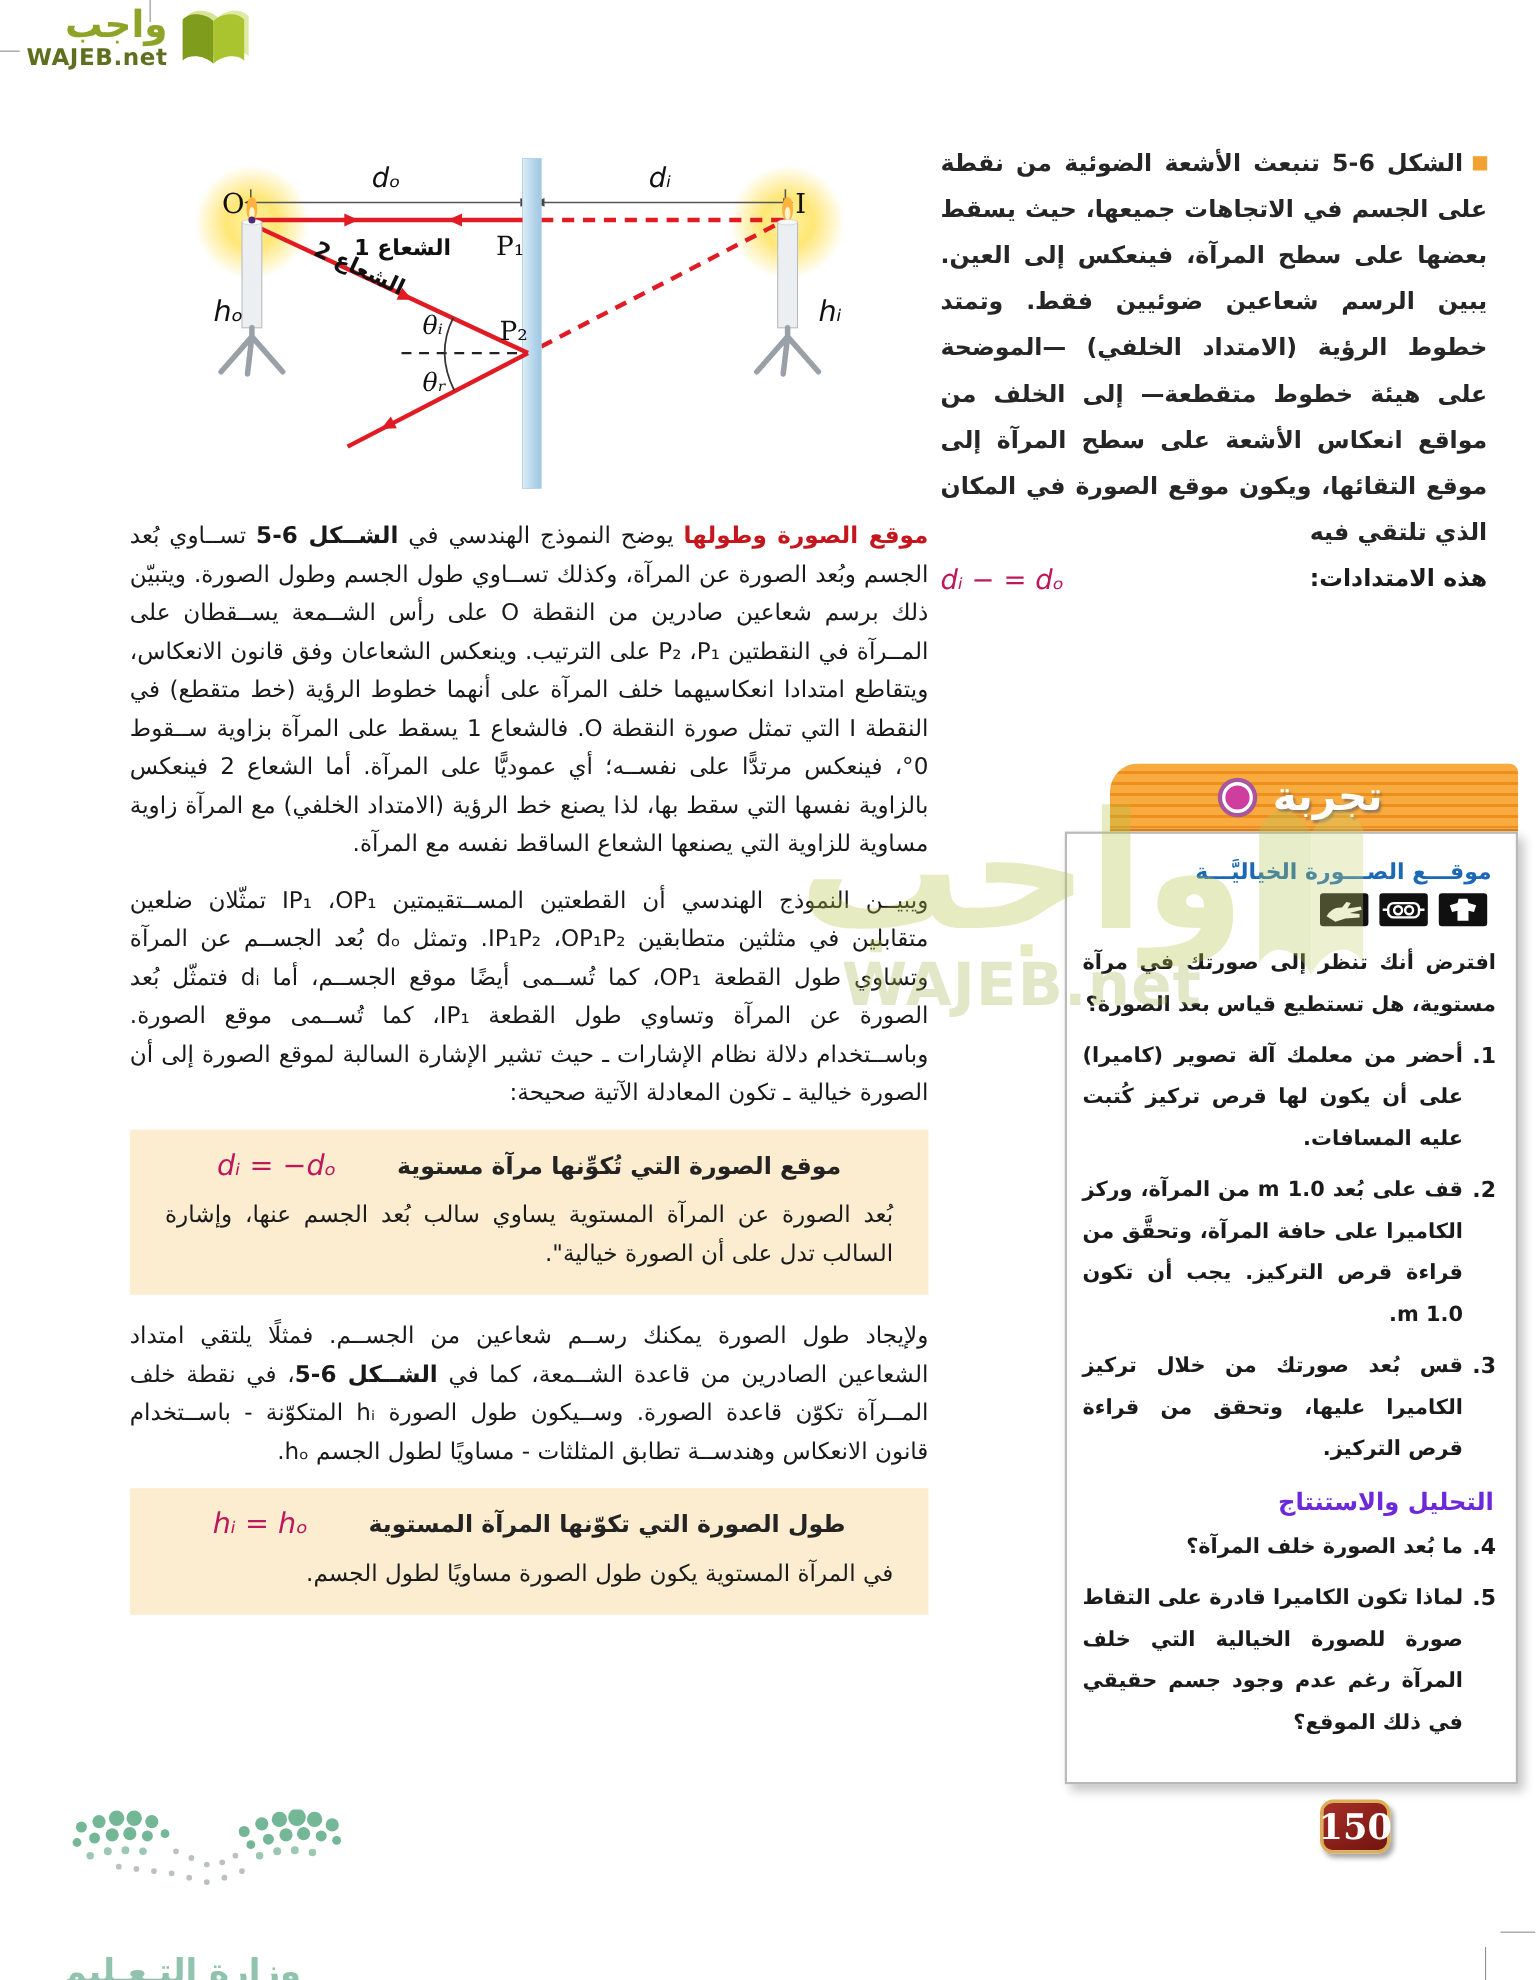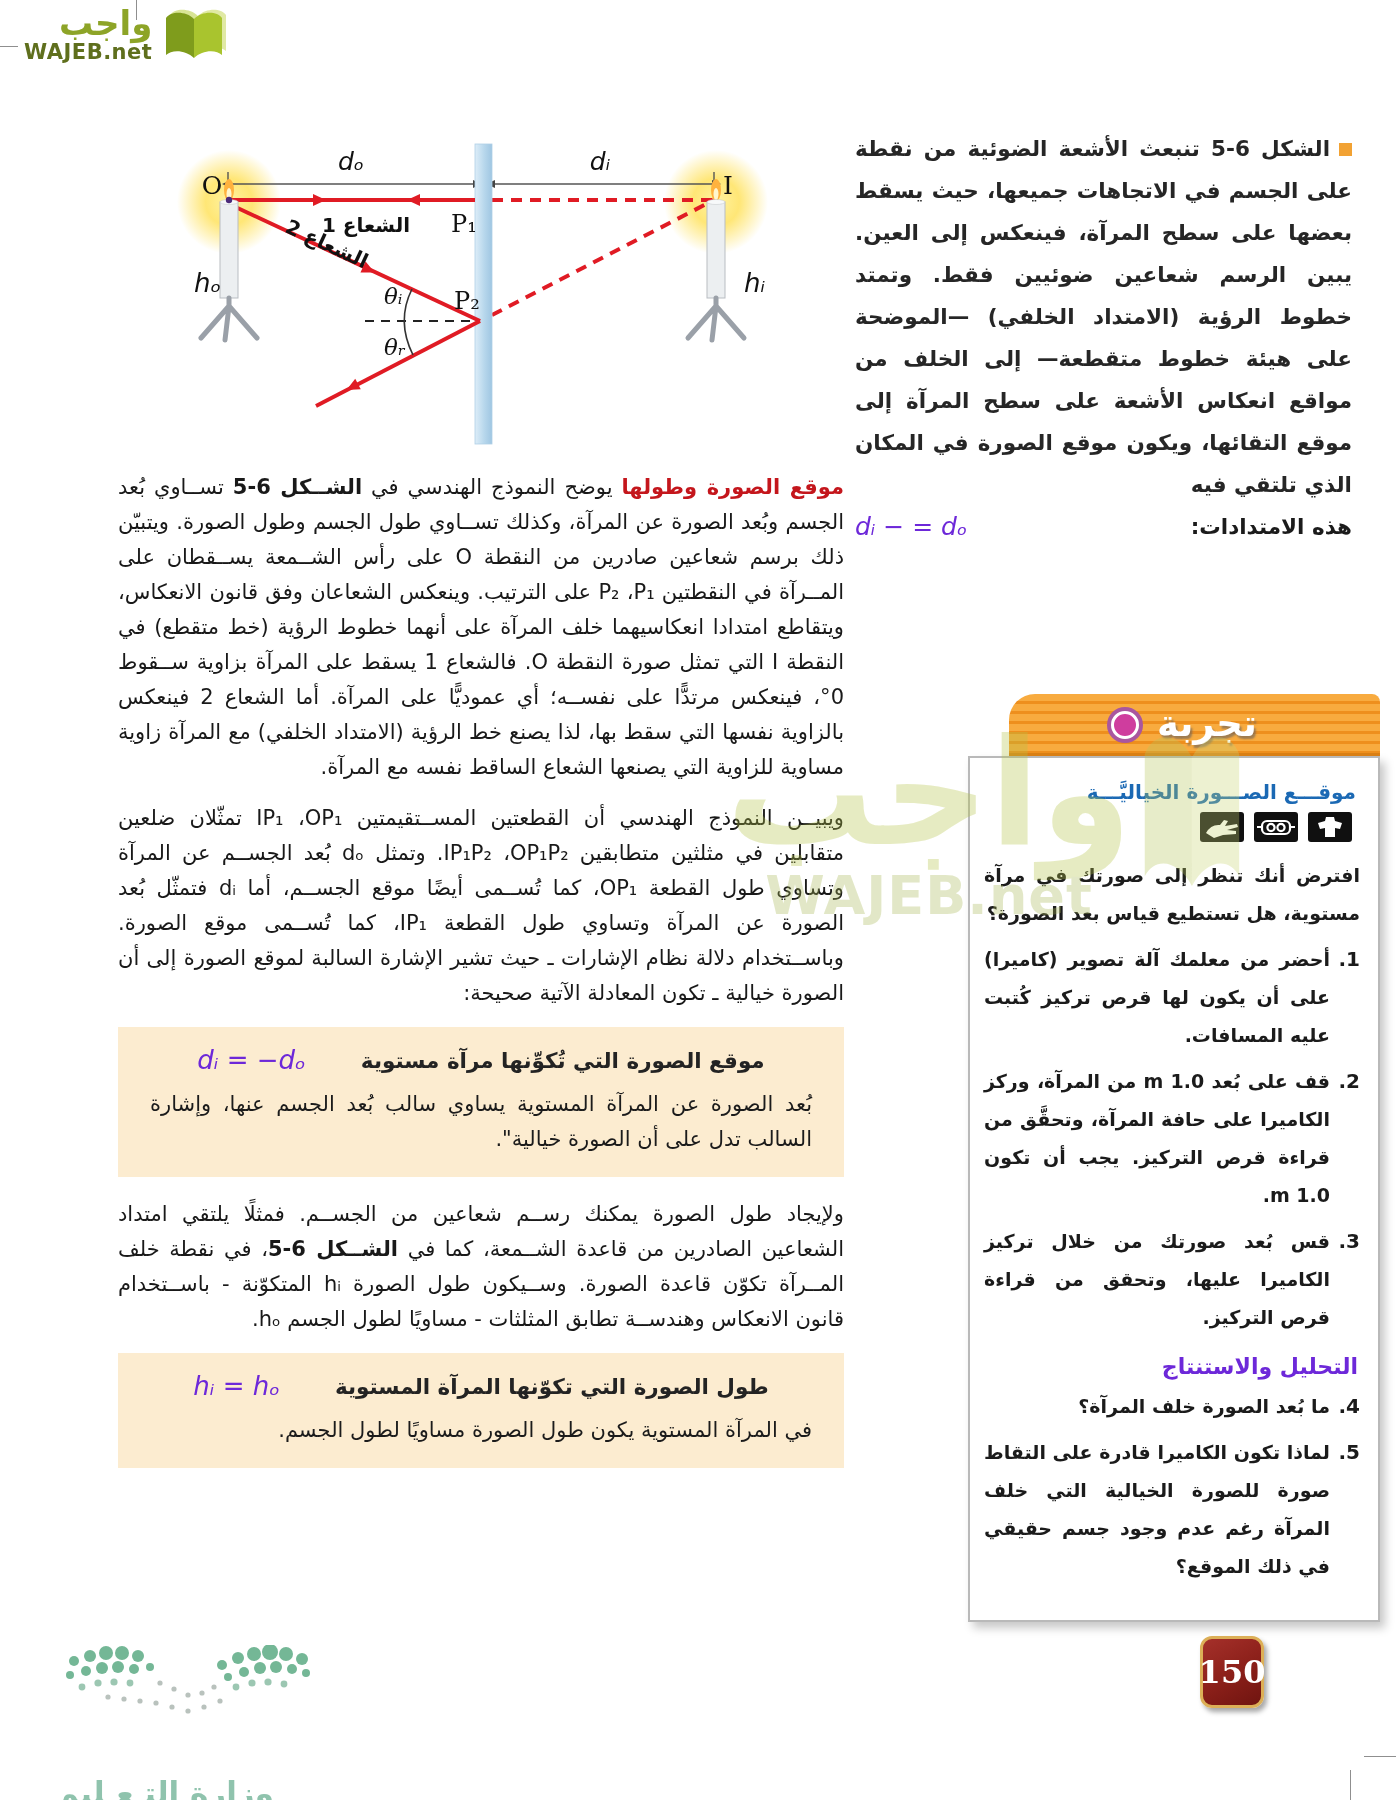--- a/index.html
+++ b/index.html
@@ -15,21 +15,21 @@
   
   #diagram{left:128px;top:128px;}
   
   #main-flow{left:118px;top:470px;width:726px;}
   p.body{direction:rtl;text-align:justify;font-size:21px;line-height:35px;margin:0 0 16px;color:#191919;}
   .lead{color:#c4161c;font-weight:bold;}
   .figref{font-weight:bold;}
   .eqbox{background:#fcecd0;margin:16px 0 20px;padding:18px 32px 20px;}
   .eqrow{display:flex;direction:rtl;justify-content:center;align-items:center;gap:55px;margin-bottom:12px;}
   .eqtitle{font-weight:bold;font-size:21.5px;color:#232323;}
-  .equation{direction:ltr;font-style:italic;font-size:26px;color:#6d28d9;}
+  .equation{direction:ltr;font-style:italic;font-size:26px;color:#be185d;}
   .eqbody{direction:rtl;text-align:justify;font-size:21px;line-height:35px;}
   
   #caption{left:855px;top:128px;width:497px;direction:rtl;}
   #caption .cap{font-size:21.5px;line-height:42px;font-weight:bold;text-align:justify;color:#262626;margin:0;}
   .bullet{display:inline-block;width:13px;height:13px;background:#f2a233;margin-left:9px;}
   #caption .tailrow{display:flex;direction:rtl;justify-content:space-between;align-items:center;
                     font-weight:bold;font-size:21.5px;line-height:42px;}
   #caption .tailrow .equation{font-size:25px;font-weight:normal;}
   
   #exp-box{left:968px;top:694px;width:412px;}
@@ -44,21 +44,21 @@
      box-sizing:border-box;height:866px;overflow:hidden;padding:18px 18px 20px 14px;}
   .exp-title{color:#1b69b4;font-weight:bold;font-size:20px;direction:rtl;text-align:right;margin:4px 4px 8px 0;}
   .safety-icons{display:flex;direction:rtl;justify-content:flex-start;gap:10px;margin:0 8px 14px 0;}
   .sicon{width:44px;height:30px;background:#101010;border-radius:3px;display:flex;align-items:center;justify-content:center;}
   .exp-text{direction:rtl;text-align:justify;font-weight:bold;font-size:19px;line-height:38px;color:#1c1c1c;margin:0 0 0;}
   .step{display:flex;direction:rtl;margin-top:8px;}
   .step .num{flex:none;width:30px;font-weight:bold;font-size:20px;line-height:38px;}
   .step .txt{flex:1;direction:rtl;text-align:justify;font-weight:bold;font-size:19px;line-height:38px;}
   .analysis{color:#6d28d9;font-weight:bold;font-size:22px;direction:rtl;text-align:right;margin:18px 2px 4px 0;}
   
-  #page-badge{left:1200px;top:1636px;width:64px;height:72px;border-radius:12px;
+  #page-badge{left:1200px;top:1636px;width:64px;height:49px;border-radius:12px;
      background:linear-gradient(150deg,#a5302a 0%,#8a1f19 55%,#6f1410 100%);
      border:3px solid #dcaf57;box-sizing:border-box;display:flex;align-items:center;justify-content:center;
      color:#fff;font-family:"DejaVu Serif",serif;font-weight:bold;font-size:32px;
      box-shadow:3px 4px 5px rgba(0,0,0,.35);}
   
   #ministry{left:56px;top:1645px;width:300px;}
   #ministry .ar{color:#8fc3ad;font-weight:bold;font-size:31px;direction:rtl;text-align:left;margin-top:6px;}
   
   #watermark{left:726px;top:718px;width:520px;display:flex;direction:rtl;align-items:flex-start;gap:6px;
      opacity:.32;pointer-events:none;z-index:30;}

